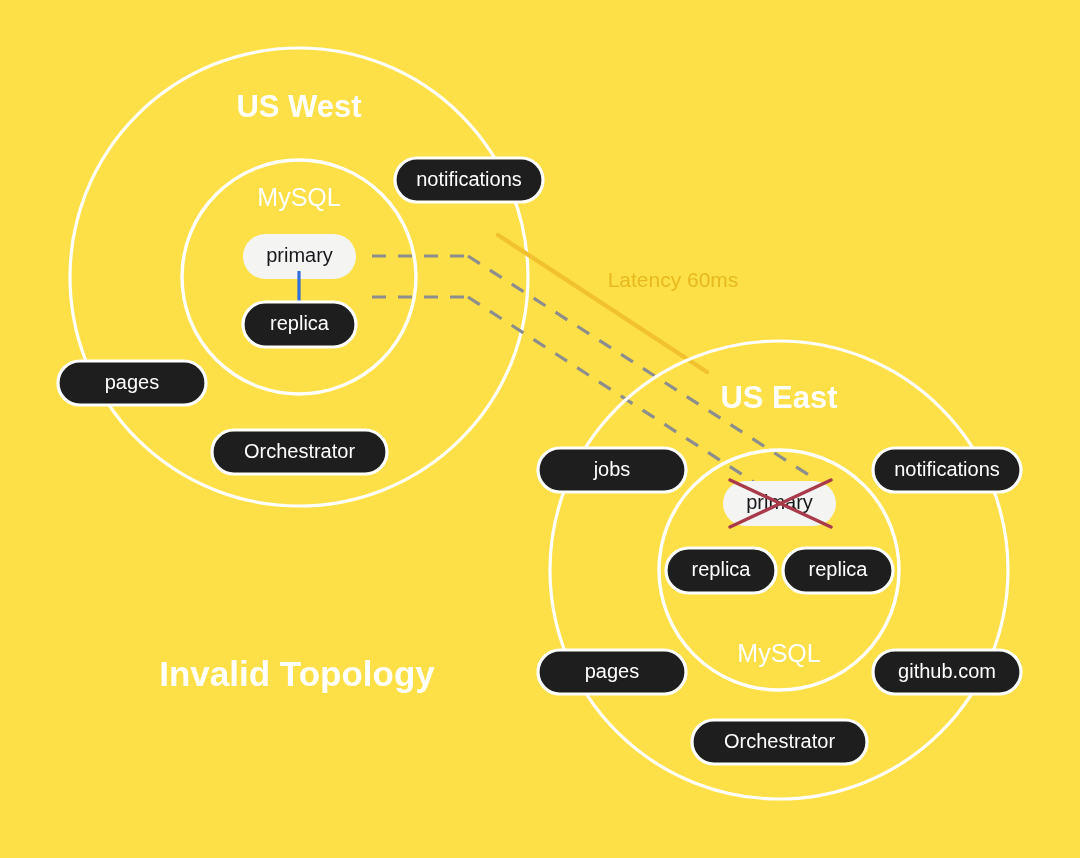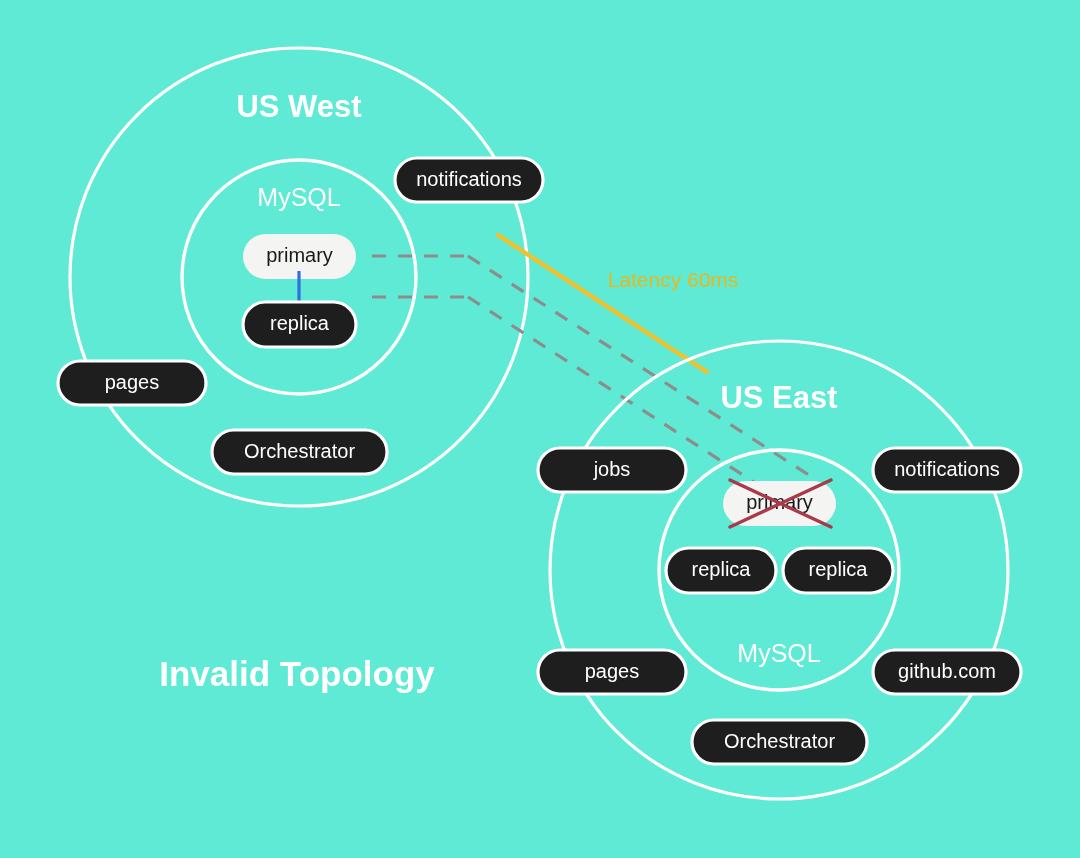--- a/index.html
+++ b/index.html
@@ -10,21 +10,21 @@
   body {
     width: 1080px;
     height: 858px;
     overflow: hidden;
     font-family: "Liberation Sans", sans-serif;
   }
   #stage {
     position: relative;
     width: 1080px;
     height: 858px;
-    background: #5eead4;
+    background: #fde047;
   }
   svg#diagram {
     position: absolute;
     top: 0;
     left: 0;
     width: 1080px;
     height: 858px;
     display: block;
   }
   .region-ring {

